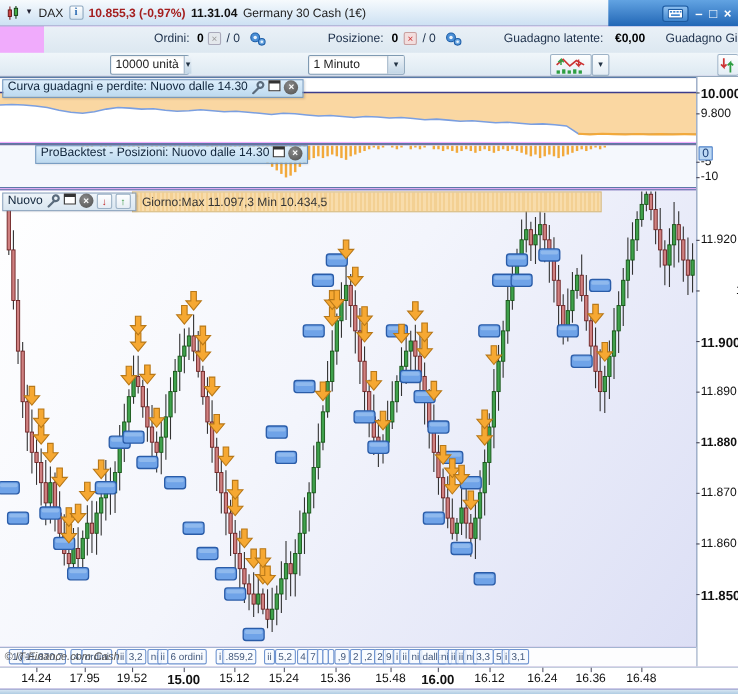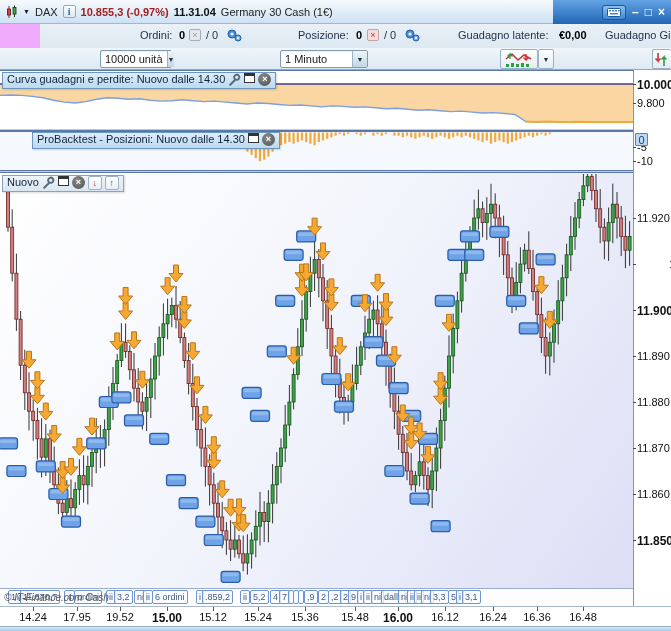--- a/index.html
+++ b/index.html
@@ -760,20 +760,23 @@
     <span class="hicon">
       <svg width="13" height="13" viewBox="0 0 13 13">
           <path d="M2.2 11.8 L7 7 M7.5 6.5 a2.6 2.6 0 1 0 -1 -1" stroke="#5a6b7c" stroke-width="2" fill="none" stroke-linecap="round"></path>
         </svg>
     </span>
     <span class="winicon"></span>
     <span class="closeicon">×</span>
     <span class="arrbtn" style="color:#c02020;">↓</span>
     <span class="arrbtn" style="color:#1d8a28;">↑</span>
   </div>
+  <div class="abs" id="day-strip">
+    <span>Giorno:Max 11.097,3 Min 10.434,5</span>
+  </div>
 
   <div class="abs" id="scale-col"></div>
 
   <div class="abs" id="tags-row"></div>
   <div class="abs" id="copyright">© IT-Finance.com Cash</div>
   <div class="abs" id="time-axis"></div>
   <div class="abs" id="bottom-strip"></div>
 <div class="scale-lbl b" style="top: 78px;">10.000</div>
     <div class="scale-tick" style="top: 84px;"></div>
     <div class="scale-lbl" style="top: 97px;">9.800</div>
@@ -783,21 +786,21 @@
     <div class="scale-lbl" style="top: 155px;">-10</div>
     <div class="scale-tick" style="top: 161px;"></div>
     <div class="scale-lbl" style="top: 212px;">11.920</div>
     <div class="scale-tick" style="top: 218px;"></div>
     <div class="scale-lbl" style="top: 258px; margin-left: 32px;">11.910</div>
     <div class="scale-tick" style="top: 264px;"></div>
     <div class="scale-lbl b" style="top: 304px;">11.900</div>
     <div class="scale-tick" style="top: 310px;"></div>
     <div class="scale-lbl" style="top: 350px;">11.890</div>
     <div class="scale-tick" style="top: 356px;"></div>
-    <div class="scale-lbl" style="top: 396px;">11.880</div>
+    <div class="scale-lbl" style="top: 396px; font-weight: bold;">11.880</div>
     <div class="scale-tick" style="top: 402px;"></div>
     <div class="scale-lbl" style="top: 442px;">11.870</div>
     <div class="scale-tick" style="top: 448px;"></div>
     <div class="scale-lbl" style="top: 488px;">11.860</div>
     <div class="scale-tick" style="top: 494px;"></div>
     <div class="scale-lbl b" style="top: 534px;">11.850</div>
     <div class="scale-tick" style="top: 540px;"></div>
     <div class="zero-badge" style="top: 133px;">0</div>
     <div class="t-tick" style="left: 33px;"></div>
     <div class="t-lbl" style="left: 33px;">14.24</div>

